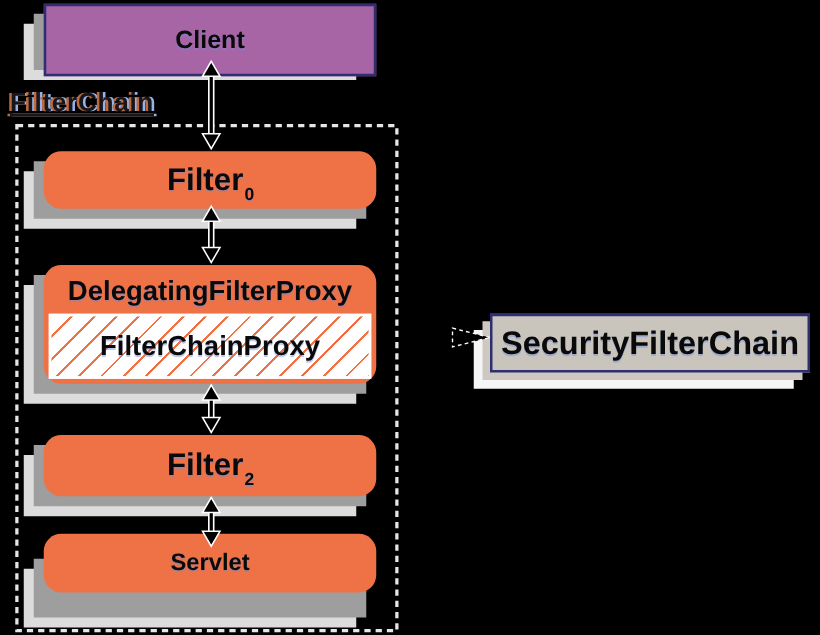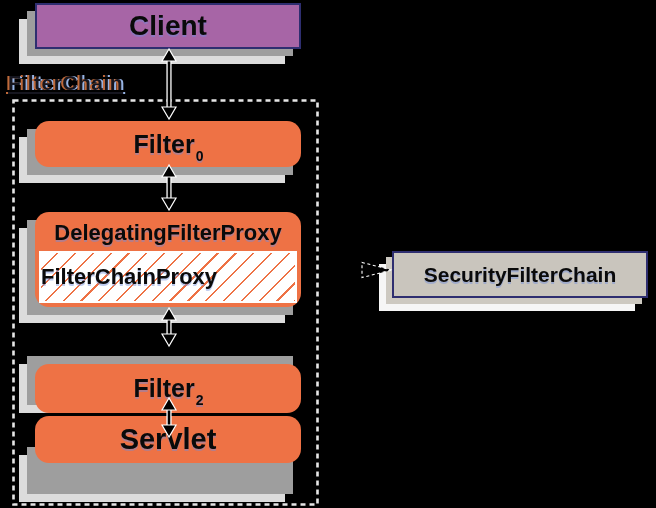--- a/index.html
+++ b/index.html
@@ -21,50 +21,50 @@
     font-weight:bold;color:#0a0a0a;
   }
   .box-label{
     font-weight:bold;color:#0a0a0a;
     text-shadow:0 1.8px 0 rgba(110,140,220,0.45);
     white-space:nowrap;
   }
   .orange{background:#ee7245;border-radius:14px;}
   .client-box{
     background:#a765a6;border:2px solid #2e2e70;
-    left:35px;top:3px;height:46px;font-size:28px;
+    left:35px;top:3px;height:58px;font-size:20px;
   }
   .filter0-box{left:35px;top:121px;height:46px;font-size:25px;}
-  .filter2-box{left:35px;top:364px;height:49px;font-size:25px;}
-  .servlet-box{left:35px;top:416px;height:47px;font-size:29px;}
+  .filter2-box{left:35px;top:348px;height:49px;font-size:25px;}
+  .servlet-box{left:35px;top:427px;height:47px;font-size:19px;}
   .dfp-box{left:35px;top:212px;height:95px;display:block;}
   .dfp-title{
     position:absolute;left:0;top:0;width:100%;height:42px;
     display:flex;align-items:center;justify-content:center;
     font-size:22px;
   }
   .fcp-box{
     position:absolute;left:4px;right:4px;top:39px;bottom:4px;
     background:
       repeating-linear-gradient(135deg,
         rgba(0,0,0,0) 0px, rgba(0,0,0,0) 11px,
         #ee7245 11px, #ee7245 12.6px),
       #ffffff;
     border:2px solid #ffffff;
-    display:flex;align-items:center;justify-content:flex-start;
+    display:flex;align-items:center;justify-content:center;
     font-size:22px;
   }
   .sub{
     font-size:14px;font-weight:bold;
     position:relative;top:8px;left:1px;
   }
   .sfc-box{
     left:392px;top:251px;width:256px;height:47px;
     background:#c9c5bd;border:2px solid #2e2e70;
-    font-size:21px;
+    font-size:26px;
   }
   .sfc-s1{position:absolute;left:386px;top:257px;width:256px;height:47px;background:#cdc9c1;}
   .sfc-s2{position:absolute;left:379px;top:264px;width:256px;height:47px;background:#f6f6f6;}
   .fc-label{
     position:absolute;left:8px;top:71px;
     font-size:21px;font-weight:bold;letter-spacing:0.5px;
     color:#16161f;
     text-shadow:-2px 0 0 #bf6a3a, 2px 0 0 #97b4e4;
     text-decoration:underline;
   }

